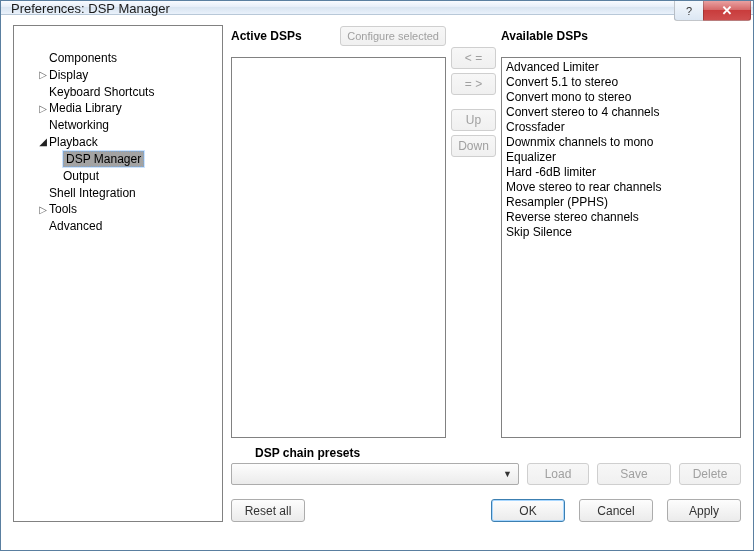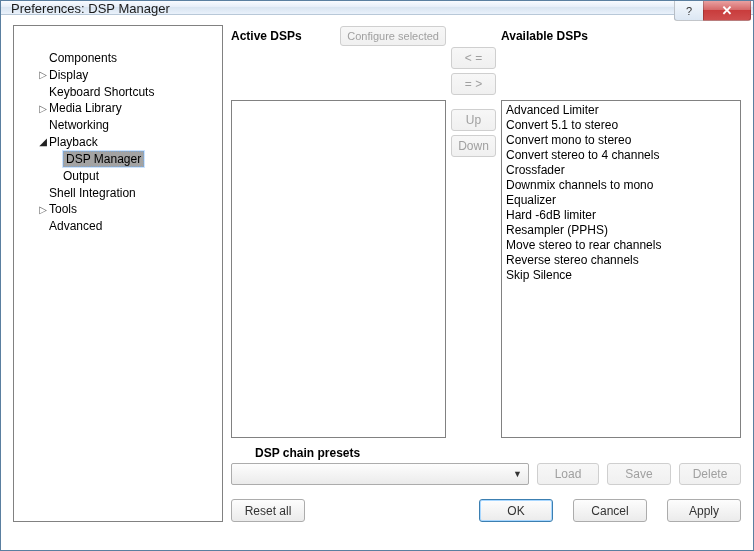--- a/index.html
+++ b/index.html
@@ -97,33 +97,32 @@
     display: flex;
     flex: 1;
   }
   .panel { display: flex; flex-direction: column; }
   .panel-left { width: 215px; }
   .panel-mid { width: 55px; display:flex; flex-direction:column; align-items:center; padding-top: 22px; gap: 4px; }
   .panel-right { flex: 1; }
   .panel-header {
     font-weight: bold;
     font-size: 12px;
-    margin-bottom: 17px;
+    margin-bottom: 10px;
     display: flex;
     align-items: center;
     justify-content: space-between;
     height: 22px;
   }
   .listbox {
     border: 1px solid #818181;
     background: #fff;
     flex: 1;
     padding: 2px 4px;
     overflow: auto;
-    margin-top: 36px;
   }
   .listbox .item { padding: 0 0; line-height: 15px; }
   button.win {
     background: linear-gradient(to bottom,#fdfdfd,#ebebeb);
     border: 1px solid #acacac;
     border-radius: 3px;
     font-family: inherit;
     font-size: 12px;
     color: #333;
     cursor: default;
@@ -155,21 +154,21 @@
     align-items: center;
     justify-content: flex-end;
     padding-right: 6px;
   }
   .combo .arrow { font-size: 9px; color: #333; }
   .bottom-row {
     display: flex;
     justify-content: space-between;
     margin-top: 14px;
   }
-  .bottom-row .left, .bottom-row .right { display:flex; gap:20px; }
+  .bottom-row .left, .bottom-row .right { display:flex; gap:14px; }
   button.win.action { width: 74px; height: 23px; }
   button.win.default {
     border: 1px solid #3c7fb1;
     box-shadow: inset 0 0 0 1px #a8d7ff;
   }
 </style>
 </head>
 <body>
 
 <div class="titlebar">
@@ -224,36 +223,36 @@
         </div>
         <div class="listbox" id="avail-list">
             <div class="item">Advanced Limiter</div>
             <div class="item">Convert 5.1 to stereo</div>
             <div class="item">Convert mono to stereo</div>
             <div class="item">Convert stereo to 4 channels</div>
             <div class="item">Crossfader</div>
             <div class="item">Downmix channels to mono</div>
             <div class="item">Equalizer</div>
             <div class="item">Hard -6dB limiter</div>
+            <div class="item">Move stereo to rear channels</div>
             <div class="item">Resampler (PPHS)</div>
-            <div class="item">Move stereo to rear channels</div>
             <div class="item">Reverse stereo channels</div>
             <div class="item">Skip Silence</div>
           </div>
       </div>
     </div>
 
     <div class="presets">
       <div class="presets-label">DSP chain presets</div>
       <div class="presets-row">
         <div class="combo">
           <span class="arrow">▼</span>
         </div>
         <button class="win" style="width:62px;height:22px" disabled="">Load</button>
-        <button class="win" style="width:64px;height:22px" disabled="">Save</button>
+        <button class="win" style="width:74px;height:22px" disabled="">Save</button>
         <button class="win" style="width:62px;height:22px" disabled="">Delete</button>
       </div>
     </div>
 
     <div class="bottom-row">
       <div class="left">
         <button class="win action">Reset all</button>
       </div>
       <div class="right">
         <button class="win action default">OK</button>

